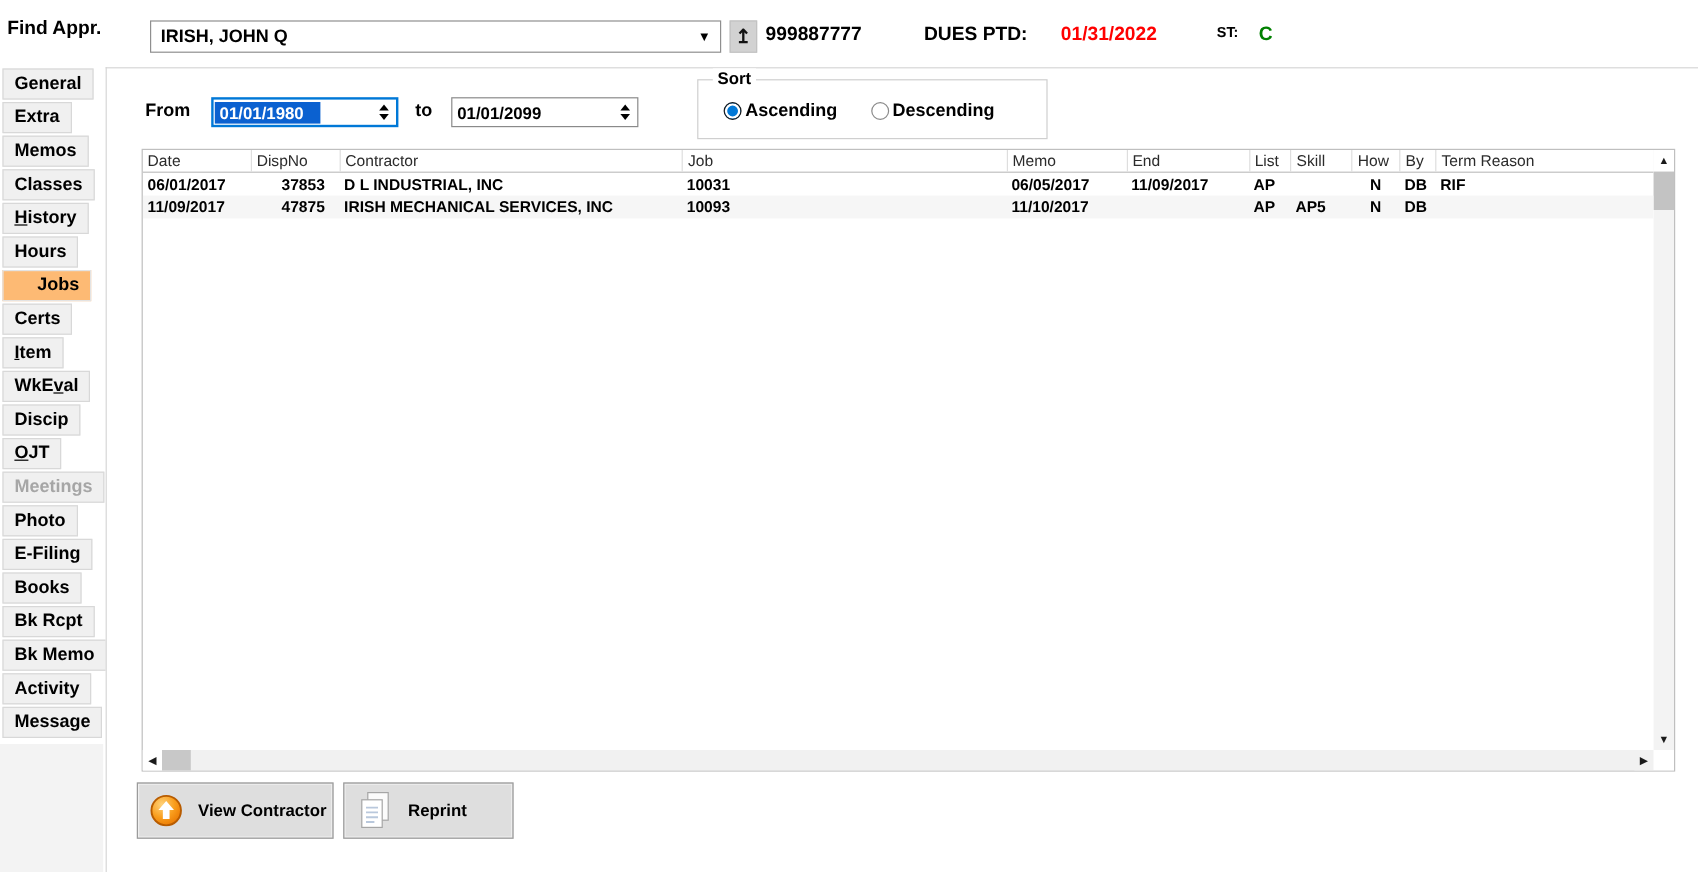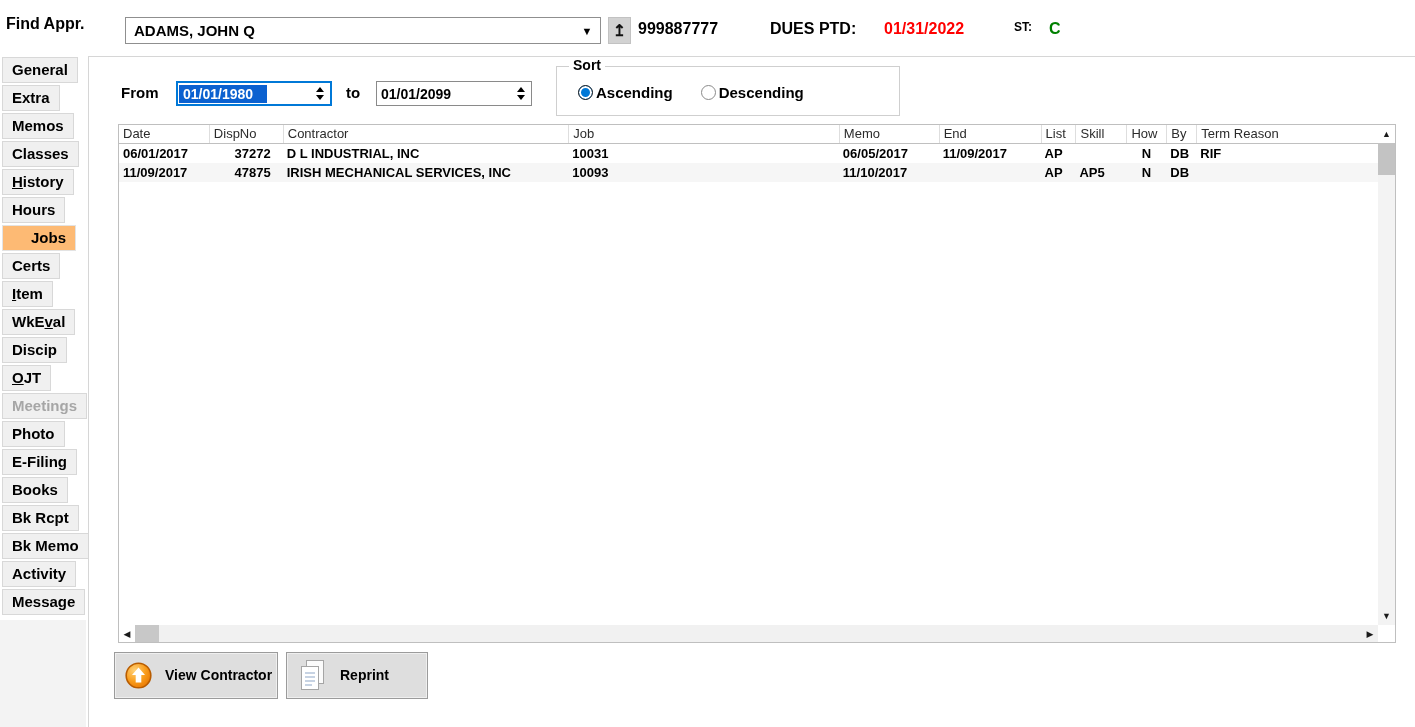--- a/index.html
+++ b/index.html
@@ -46,21 +46,21 @@
   .datefield .txt { padding-left:4px; white-space:nowrap; }
   #from-field .txt { background:#0b61d0; color:#fff; padding:1px 14px 1px 4px; margin-left:1px; }
   .spinner { margin-left:auto; margin-right:6px; display:flex; flex-direction:column; gap:3px;
              align-items:center; }
   .spin-up { width:0; height:0; border-left:4px solid transparent; border-right:4px solid transparent;
              border-bottom:5px solid #000; }
   .spin-dn { width:0; height:0; border-left:4px solid transparent; border-right:4px solid transparent;
              border-top:5px solid #000; }
 
   
-  #sort-box { position:absolute; left:467px; top:9px; width:344px; height:50px;
+  #sort-box { position:absolute; left:492px; top:9px; width:292px; height:50px;
               border:1px solid #cfcfcf; }
   #sort-label { position:absolute; left:12px; top:-10px; background:#fff; padding:0 4px;
                 font-size:14px; font-weight:bold; }
   .radio-row { position:absolute; left:21px; top:17px; display:flex; align-items:center; }
   .radio { width:15px; height:15px; border-radius:50%; margin-right:3px; }
   .radio.on  { background:#0078d7; border:1px solid #1a1a1a; box-shadow:inset 0 0 0 2px #fff; }
   .radio.off { background:#fff; border:1px solid #8a8a8a; }
   .radio-label { font-size:15px; font-weight:bold; margin-right:28px; }
 
   
@@ -100,21 +100,21 @@
   #btn-view-dispatch   { left:350px; width:152px; }
   .cmd-label { font-size:14px; font-weight:bold; color:#000; white-space:pre-line; line-height:1.15; }
 </style>
 </head>
 <body>
 
 <div id="topbar">
   <span id="find-label">Find Appr.</span>
 
   <div id="name-combo">
-    <span class="val">ADAMS, JOHN Q</span>
+    <span class="val">IRISH, JOHN Q</span>
     <span class="arr">▼</span>
   </div>
 
   <div id="up-btn">↥</div>
 
   <span id="ssn">999887777</span>
   <span id="dues-label">DUES PTD:</span>
   <span id="dues-value" style="color: rgb(255, 0, 0);">01/31/2022</span>
   <span id="st-label">ST:</span>
   <span id="st-value" style="color: rgb(0, 128, 0);">C</span>
@@ -185,21 +185,21 @@
           <div class="hdr-cell" style="width: 102px;">End</div>
           <div class="hdr-cell" style="width: 35px;">List</div>
           <div class="hdr-cell" style="width: 51px;">Skill</div>
           <div class="hdr-cell" style="width: 40px;">How</div>
           <div class="hdr-cell" style="width: 30px;">By</div>
           <div class="hdr-cell" style="width: 182px;">Term Reason</div>
         </div>
       <div id="rows">
           <div class="grid-row">
             <div class="cell" style="width: 90px;">06/01/2017</div>
-            <div class="cell r" style="width: 74px;">37272</div>
+            <div class="cell r" style="width: 74px;">37853</div>
             <div class="cell" style="width: 286px;">D L INDUSTRIAL, INC</div>
             <div class="cell" style="width: 271px;">10031</div>
             <div class="cell" style="width: 100px;">06/05/2017</div>
             <div class="cell" style="width: 102px;">11/09/2017</div>
             <div class="cell" style="width: 35px;">AP</div>
             <div class="cell" style="width: 51px;"></div>
             <div class="cell c" style="width: 40px;">N</div>
             <div class="cell" style="width: 30px;">DB</div>
             <div class="cell" style="width: 182px;">RIF</div>
           </div>

